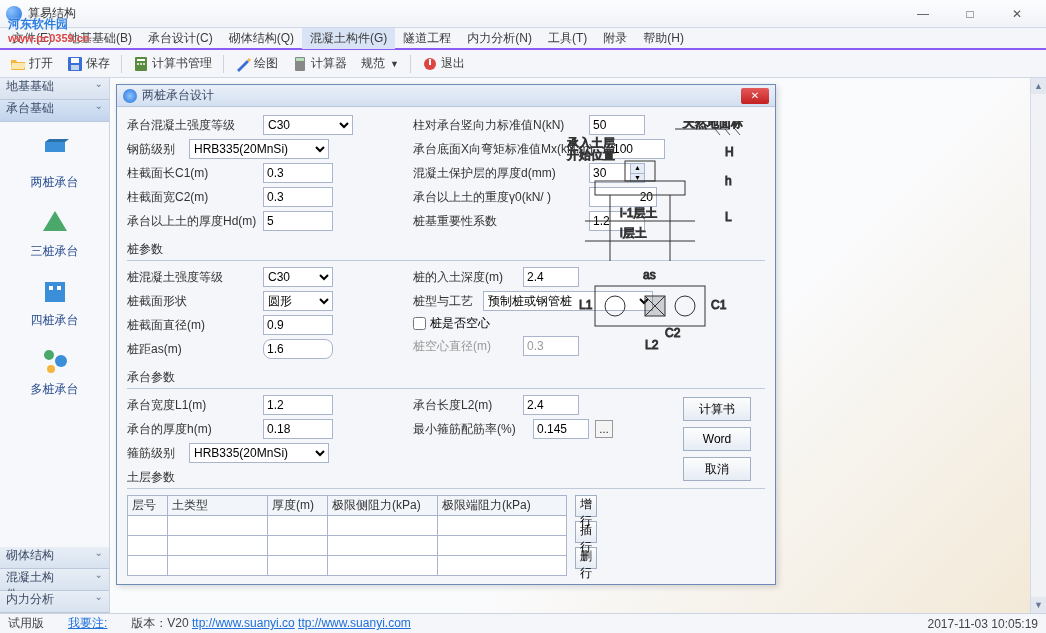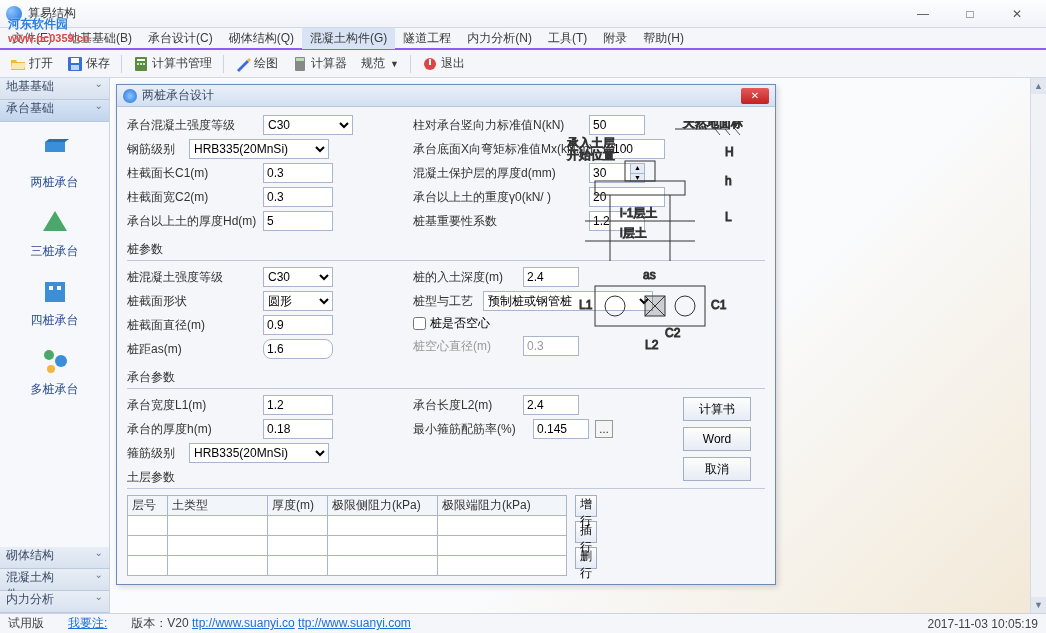--- a/index.html
+++ b/index.html
@@ -265,21 +265,21 @@
               </div>
             <div class="row">
                 <span class="lbl2">混凝土保护层的厚度d(mm)</span>
                 <span class="spin-wrap"><input class="inp" style="width: 56px;" value="30"><span class="spin-btns">
                     <span>▲</span>
                     <span>▼</span>
                   </span></span>
               </div>
             <div class="row">
                 <span class="lbl2">承台以上土的重度γ0(kN/  )</span>
-                <input class="inp" style="width: 76px;" value="20">
+                <input class="inp" style="width: 68px; text-align: right;" value="20">
               </div>
             <div class="row">
                 <span class="lbl2">桩基重要性系数</span>
                 <input class="inp" style="width: 56px;" value="1.2">
               </div>
           </div>
         </div>
 
         <div class="group-label">桩参数</div>
         <hr class="hr">

